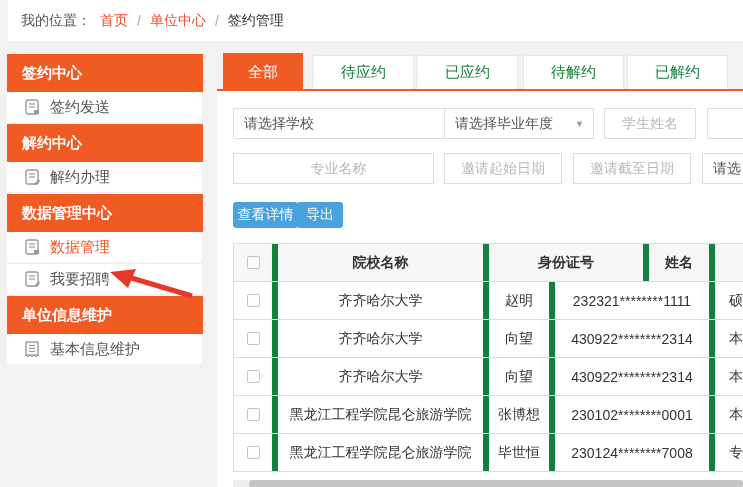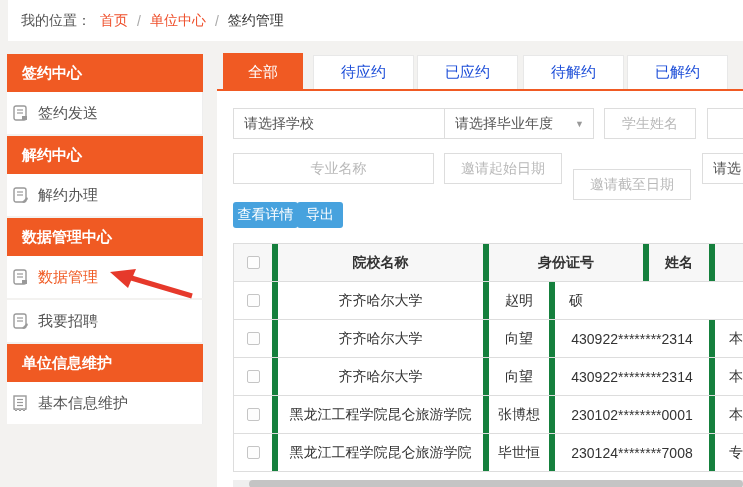--- a/index.html
+++ b/index.html
@@ -11,28 +11,28 @@
   .crumb-bar { position:absolute; left:8px; top:0; width:743px; height:41px; background:#fff; }
   .crumb-inner { position:absolute; left:13px; top:0; height:41px; display:flex; align-items:center; font-size:14px; color:#555; }
   .crumb-inner > * { margin-right:9px; }
   .crumb-link { color:#ee4e2a; cursor:pointer; }
   .crumb-sep { color:#aaa; }
   .crumb-current { color:#333; }
 
   
   .sidebar { position:absolute; left:7px; top:54px; width:196px; }
   .side-header { height:38px; background:#f05a23; color:#fff; font-size:15px; font-weight:bold; display:flex; align-items:center; padding-left:15px; cursor:pointer; }
-  .side-item { height:42px; background:#fff; display:flex; align-items:center; padding-left:6px; font-size:15px; color:#555; cursor:pointer; margin-bottom:2px; border-right:1px solid #eee; }
+  .side-item { height:30px; background:#fff; display:flex; align-items:center; padding-left:18px; font-size:15px; color:#555; cursor:pointer; margin-bottom:2px; border-right:1px solid #eee; }
   .side-item .doc-icon { margin-right:9px; display:inline-flex; }
   .side-item.active span.lbl { color:#f05a23; }
 
   
   .tab { position:absolute; display:flex; align-items:center; justify-content:center; font-size:15px; cursor:pointer; }
   .tab-active { left:223px; top:53px; width:80px; height:38px; background:#f05a23; color:#fff; }
-  .tab-idle { top:55px; height:34px; width:101px; background:#fff; border:1px solid #e8e8e8; border-bottom:none; color:#1d4ed8; }
+  .tab-idle { top:55px; height:34px; width:101px; background:#fff; border:1px solid #e8e8e8; border-bottom:none; color:#15803d; }
   .tab-line { position:absolute; left:217px; top:89px; width:526px; height:2px; background:#f05a23; }
 
   
   .panel { position:absolute; left:217px; top:91px; width:526px; height:396px; background:#fff; overflow:hidden; }
   .fbox { position:absolute; height:31px; border:1px solid #ddd; background:#fff; font-size:14px; display:flex; align-items:center; cursor:pointer; }
   .fbox .sel-text { color:#555; padding-left:10px; flex:1; }
   .fbox .chev { color:#999; font-size:9px; padding-right:9px; }
   .fbox.ph { color:#b9b9b9; }
   .fbox.center { justify-content:center; }
   .fbox.left { padding-left:10px; }
@@ -168,21 +168,21 @@
       <span>学生姓名</span>
     </div>
     <div class="fbox" style="left:490px; top:17px; width:95px;"></div>
 
     <div class="fbox ph left" style="left:16px; top:62px; width:201px;justify-content:center;">
       <span>专业名称</span>
     </div>
     <div class="fbox ph center" style="left:227px; top:62px; width:118px;">
       <span>邀请起始日期</span>
     </div>
-    <div class="fbox ph center" style="left:356px; top:78px; width:118px;">
+    <div class="fbox ph center" style="left:356px; top:62px; width:118px;">
       <span>邀请截至日期</span>
     </div>
     <div class="fbox" style="left:485px; top:62px; width:100px;">
       <span class="sel-text">请选</span>
     </div>
 
     <button class="btn" style="left:16px; width:65px;">查看详情</button>
     <button class="btn" style="left:80px; width:46px;">导出</button>
 
     <div class="tbl">
@@ -194,20 +194,21 @@
         <div class="tc c3">身份证号</div>
         <div class="tc c2">姓名</div>
         <div class="tc c4"></div>
       </div>
       <div class="trow">
         <div class="tc c0">
             <div class="cbox"></div>
           </div>
         <div class="tc c1">齐齐哈尔大学</div>
         <div class="tc c2">赵明</div>
+        <div class="tc c3">232321********1111</div>
         <div class="tc c4">硕</div>
       </div>
       <div class="trow">
         <div class="tc c0">
             <div class="cbox"></div>
           </div>
         <div class="tc c1">齐齐哈尔大学</div>
         <div class="tc c2">向望</div>
         <div class="tc c3">430922********2314</div>
         <div class="tc c4">本</div>

